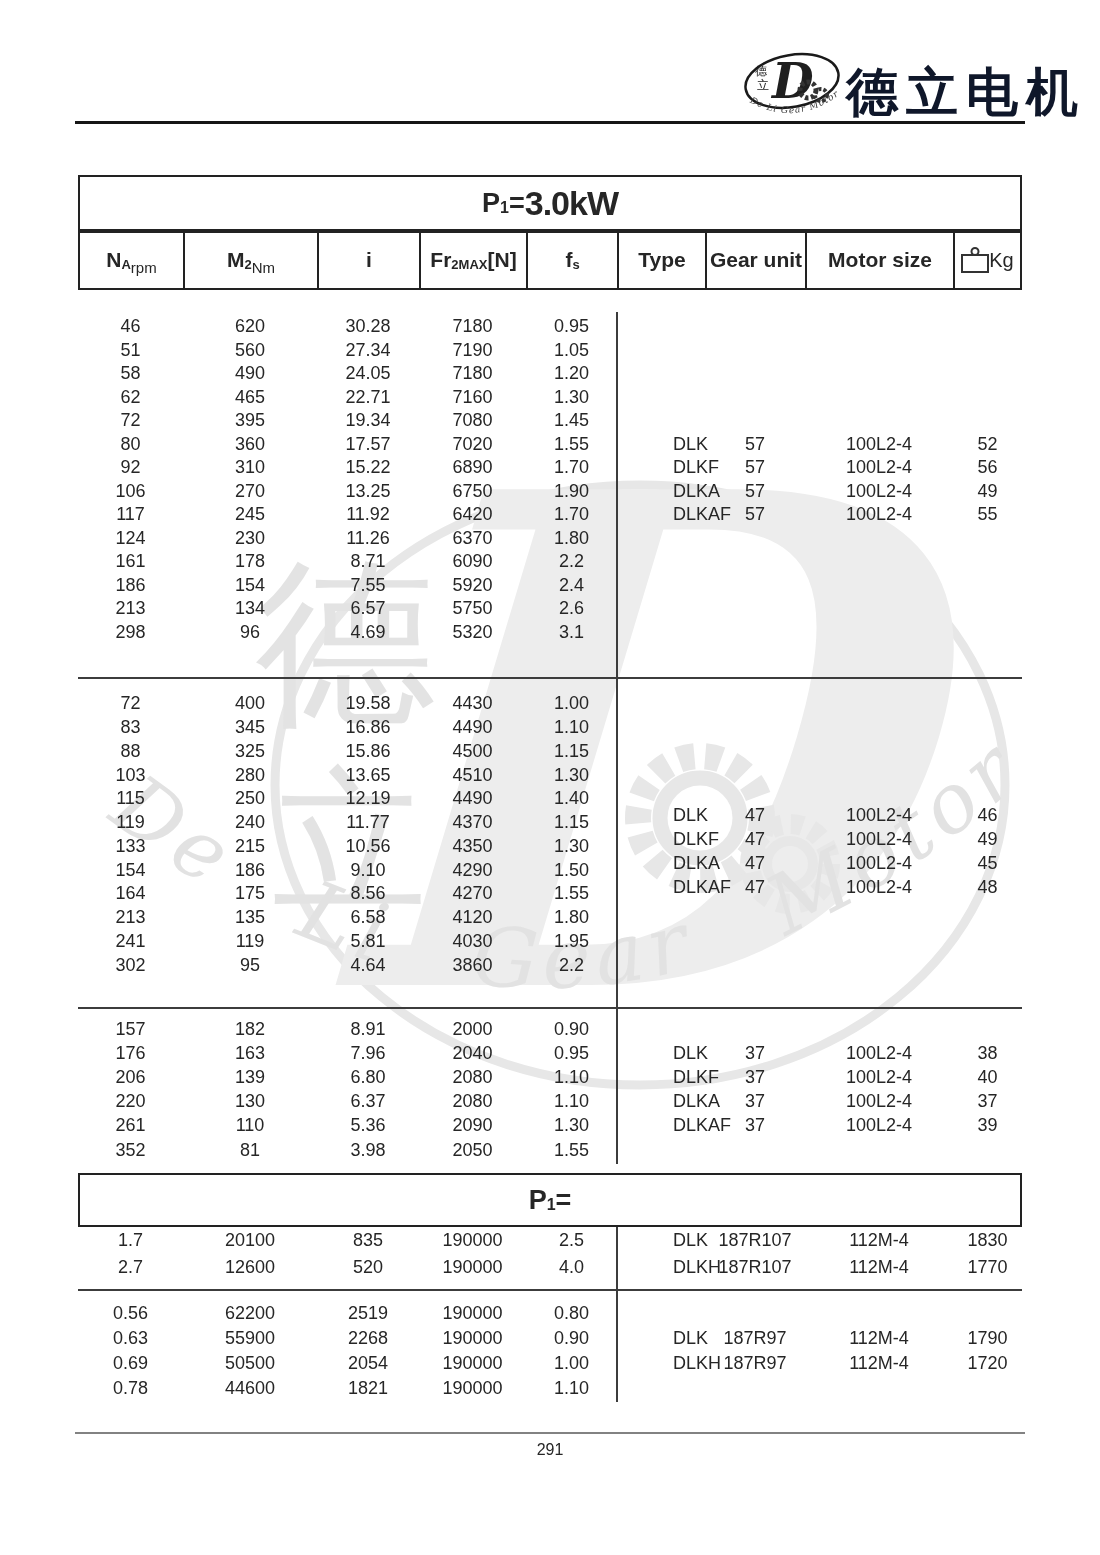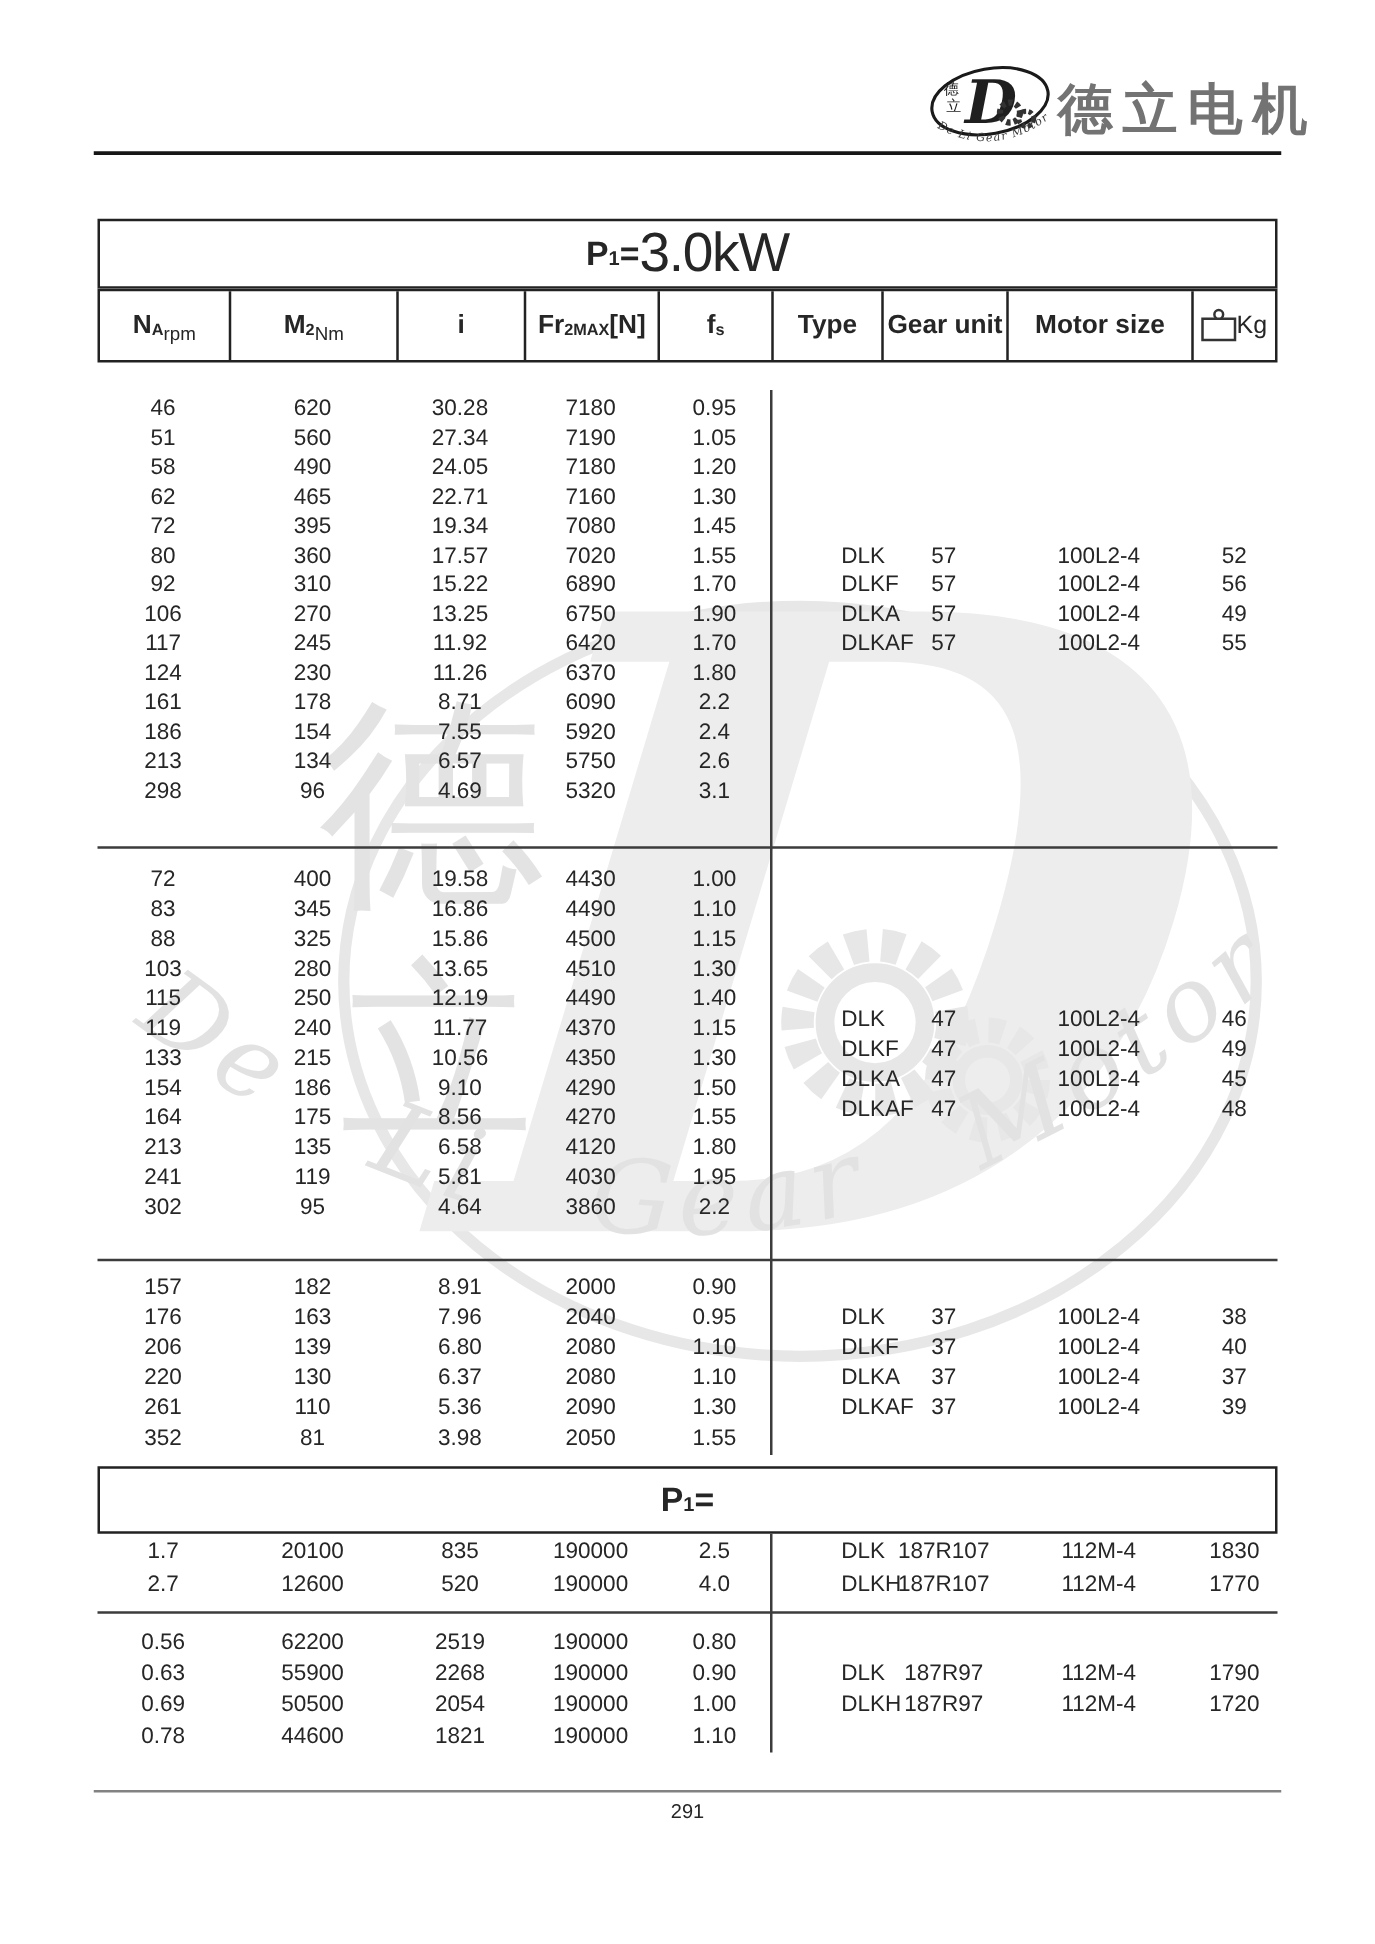--- a/index.html
+++ b/index.html
@@ -8,33 +8,33 @@
     font-family:"Liberation Sans", sans-serif; color:#262626; overflow:hidden;
   }
   .layer { position:absolute; z-index:1; }
 
   
   .wm { position:absolute; left:0; top:0; z-index:0; }
 
   
   .brand-title {
     position:absolute; left:846px; top:58px; z-index:1;
-    font-family:Liberation Mono, monospace; font-weight:bold; font-size:44px;
-    letter-spacing:8px; color:#737373; white-space:nowrap;
+    font-family:Liberation Mono, monospace; font-weight:bold; font-size:52px;
+    letter-spacing:8px; color:#0f172a; white-space:nowrap;
   }
   .head-rule { position:absolute; left:75px; top:121px; width:950px; height:3px; background:#161616; z-index:1; }
 
   
   .power-box {
     position:absolute; left:78px; width:940px; border:2px solid #222; background:#fff;
     display:flex; align-items:center; justify-content:center; z-index:1;
   }
   .power-box .small { font-size:27px; font-weight:bold; }
   .power-box .sub   { font-size:16px; font-weight:bold; position:relative; top:5px; }
-  .power-box .big   { font-size:44px; font-weight:normal; letter-spacing:-1px; }
+  .power-box .big   { font-size:34px; font-weight:bold; letter-spacing:-1px; }
 
   
   .thead {
     position:absolute; left:78px; top:231px; width:940px; height:55px;
     border:2px solid #222; display:grid; background:#fff; z-index:1;
     grid-template-columns:105px 134px 102px 107px 91px 88px 100px 148px 1fr;
   }
   .thead .hc {
     border-right:2px solid #222; display:flex; flex-direction:row;
     align-items:center; justify-content:center; line-height:1.05;

